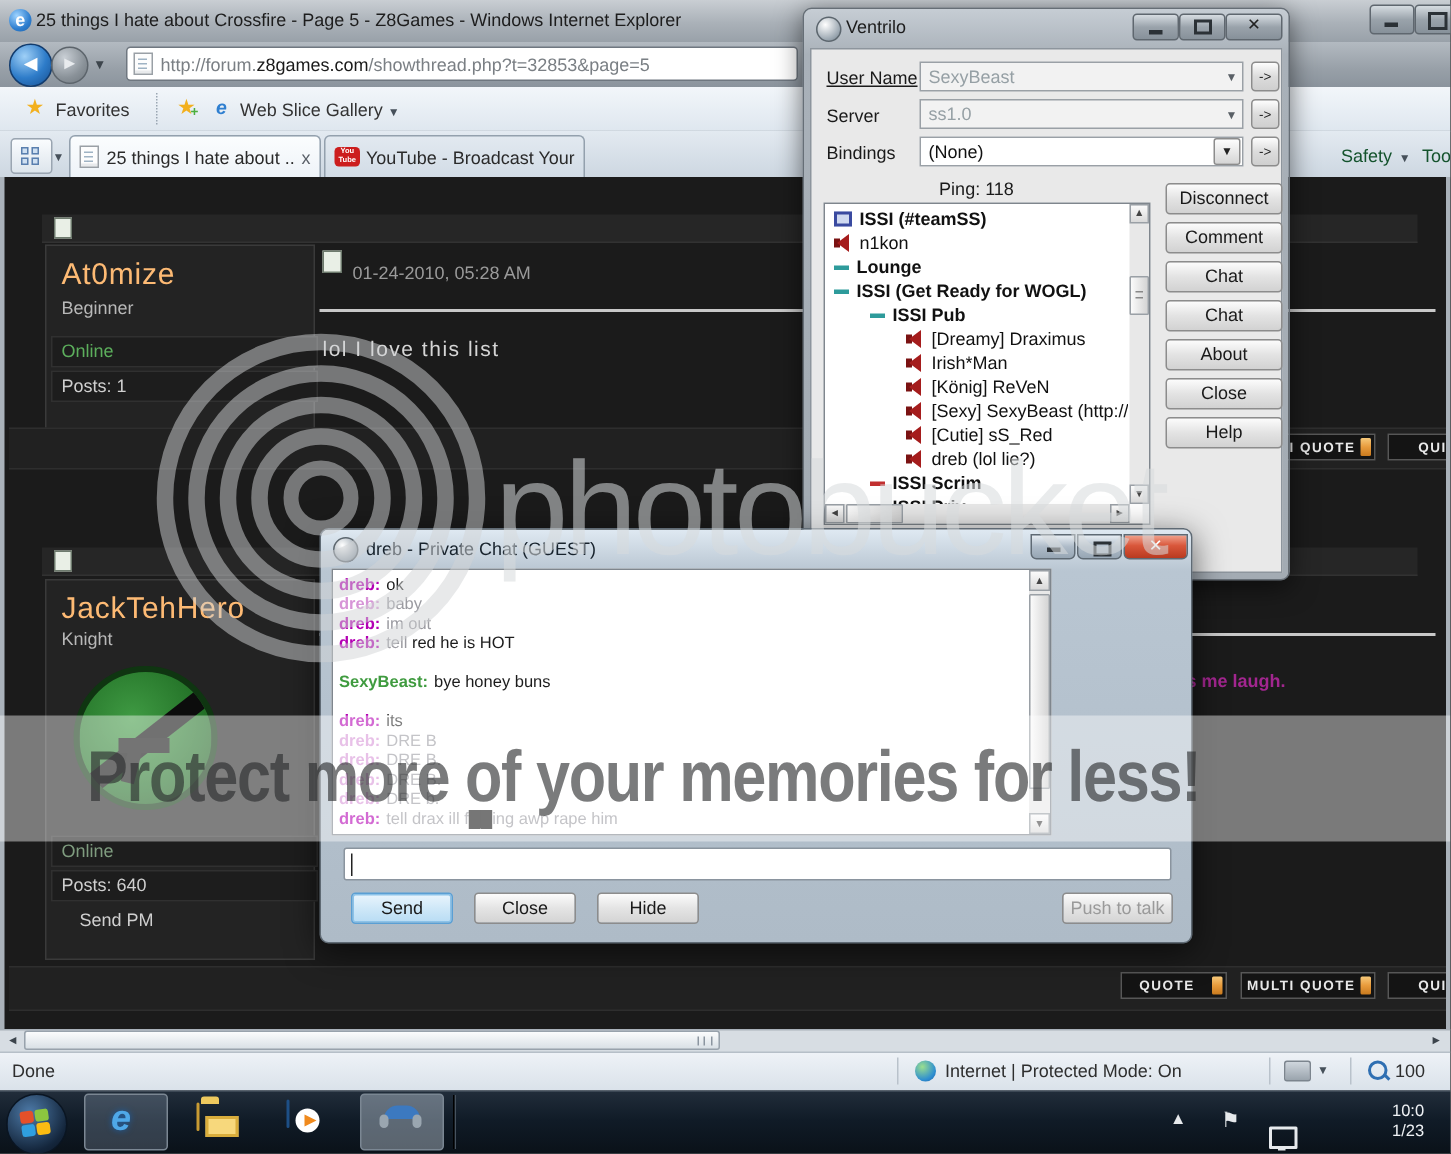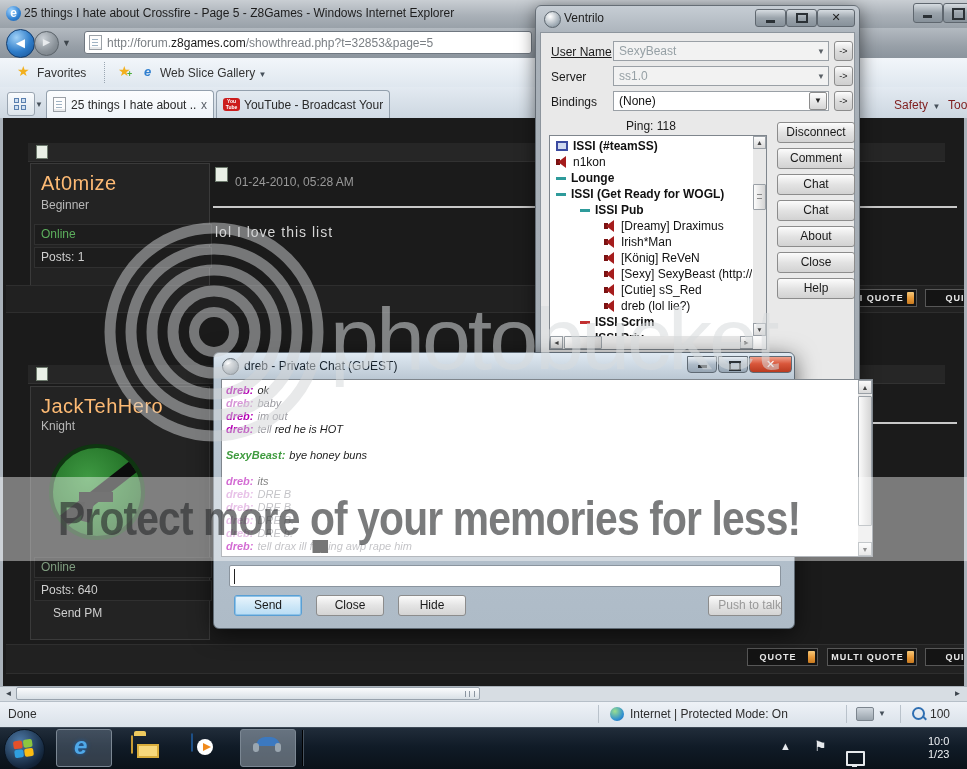--- a/index.html
+++ b/index.html
@@ -48,21 +48,21 @@
   .qtgrid span{position:absolute;width:5px;height:5px;border:1px solid #5a7fae;background:#cfe0f2;box-sizing:border-box;}
   .qtdrop{left:35px;top:100px;font-size:8px;color:#46505a;}
   .tab{top:90px;height:28px;border:1px solid #93a0ad;border-bottom:none;border-radius:4px 4px 0 0;
     display:flex;align-items:center;padding:0 6px;box-sizing:border-box;}
   .tab.active{left:46px;width:168px;background:linear-gradient(#fbfdfe,#eef3f8);}
   .tab.inactive{left:216px;width:174px;background:linear-gradient(#e2e9f0,#d2dce6);}
   .tablabel{font-size:12px;color:#2a2a2a;white-space:nowrap;overflow:hidden;flex:1;}
   .tabclose{font-size:12px;color:#5a6068;margin-left:4px;}
   .yt-ico{width:17px;height:13px;background:#cc1d1d;border-radius:3px;color:#fff;font-size:5px;
     line-height:6px;text-align:center;margin-right:4px;flex:0 0 auto;font-weight:bold;}
-  .cmdtext{font-size:12px;color:#7f1d1d;}
+  .cmdtext{font-size:12px;color:#14532d;}
   .cmddrop{font-size:8px;color:#46505a;}
   
   .ie-content{left:0;top:118px;width:967px;height:568px;background:#1b1b1b;overflow:hidden;
     border-left:3px solid #aab2ba;border-right:3px solid #aab2ba;box-sizing:border-box;}
   .posthdr{left:25px;width:917px;height:18px;background:#262626;border-bottom:1px solid #323232;}
   .wdoc{width:10px;height:12px;background:#e9efe6;border:1px solid #6d7a6d;position:absolute;}
   .userpanel{left:27px;width:178px;background:#232323;border:1px solid #3a3a3a;}
   .uname{font-size:20px;color:#fdba74;letter-spacing:.5px;}
   .urank{font-size:12px;color:#b8b8b8;}
   .ubox{left:3px;width:170px;height:19px;background:#1d1d1d;border:1px solid #303030;
@@ -166,37 +166,37 @@
   .vbtn{left:236px;width:78px;height:21px;background:linear-gradient(#fcfcfc,#e3e3e3 50%,#d2d2d2);
     border:1px solid #8c8c8c;border-radius:3px;font-size:12px;color:#1a1a1a;text-align:center;line-height:19px;box-sizing:border-box;}
   
   .cwin{left:213px;top:352px;width:582px;height:277px;border-radius:6px;
     background:linear-gradient(#dfe9f2,#b9c6d2 10%,#aebbc7);border:1px solid #5f6a74;
     box-shadow:0 5px 22px rgba(0,0,0,.6);box-sizing:border-box;}
   .ctitle{left:30px;top:6px;font-size:12px;color:#17222c;}
   .cbtns{top:3px;height:17px;border-radius:0 0 4px 4px;background:linear-gradient(#e8eef4,#aebbc8 50%,#97a6b4);
     border:1px solid #5f6a74;box-sizing:border-box;}
   .cbtns.red{background:linear-gradient(#f0a18c,#d9573b 45%,#b93a20);}
-  .clog{left:7px;top:26px;width:652px;height:178px;background:#fff;border:1px solid #7f868d;
-    box-sizing:border-box;overflow:hidden;font-style:italic;}
+  .clog{left:7px;top:26px;width:480px;height:178px;background:#fff;border:1px solid #7f868d;
+    box-sizing:border-box;overflow:hidden;}
   .cline{height:13px;font-size:11px;white-space:nowrap;overflow:hidden;padding-left:3px;}
   .who{font-weight:bold;margin-right:4px;}
   .who.m1{color:var(--magenta-name);}
   .who.m2{color:var(--magenta-light);}
   .who.g1{color:var(--chat-green);}
   .seg-dark{color:#1c1c1c;}
   .seg-gray{color:#9a9aa0;}
   .seg-censor{color:#141414;background:#141414;border-radius:2px;}
   .cinput{left:15px;top:212px;width:552px;height:22px;background:#fff;border:1px solid #8a949e;
     border-radius:2px;box-sizing:border-box;}
   .caret{position:absolute;left:4px;top:3px;width:1px;height:15px;background:#222;}
   .cbtn2{top:242px;width:68px;height:21px;background:linear-gradient(#fbfbfb,#e4e4e4 50%,#d4d4d4);
     border:1px solid #8c8c8c;border-radius:3px;font-size:12px;color:#1a1a1a;text-align:center;line-height:19px;box-sizing:border-box;}
   .cbtn2.def{background:linear-gradient(#eaf5fd,#cfe8f8 50%,#b8dcf4);border-color:#5a9fd4;box-shadow:0 0 0 1px #8cc2e8 inset;}
-  .cbtn2.dis{color:#9a9a9a;text-align:right;}
+  .cbtn2.dis{color:#9a9a9a;}
   
   .wm{pointer-events:none;}
   .wm-brand{left:330px;top:288px;font-size:88px;font-weight:500;letter-spacing:-3px;
     color:rgba(215,218,220,.55);white-space:nowrap;}
   .wm-band{left:0;top:477px;width:967px;height:84px;background:rgba(255,255,255,.42);}
   .wm-slogan{position:absolute;left:58px;top:14px;font-size:48px;font-weight:600;letter-spacing:-1px;
     color:rgba(40,42,44,.62);white-space:nowrap;transform:scaleX(.85);transform-origin:left;}
 </style>
 </head>
 <body>

